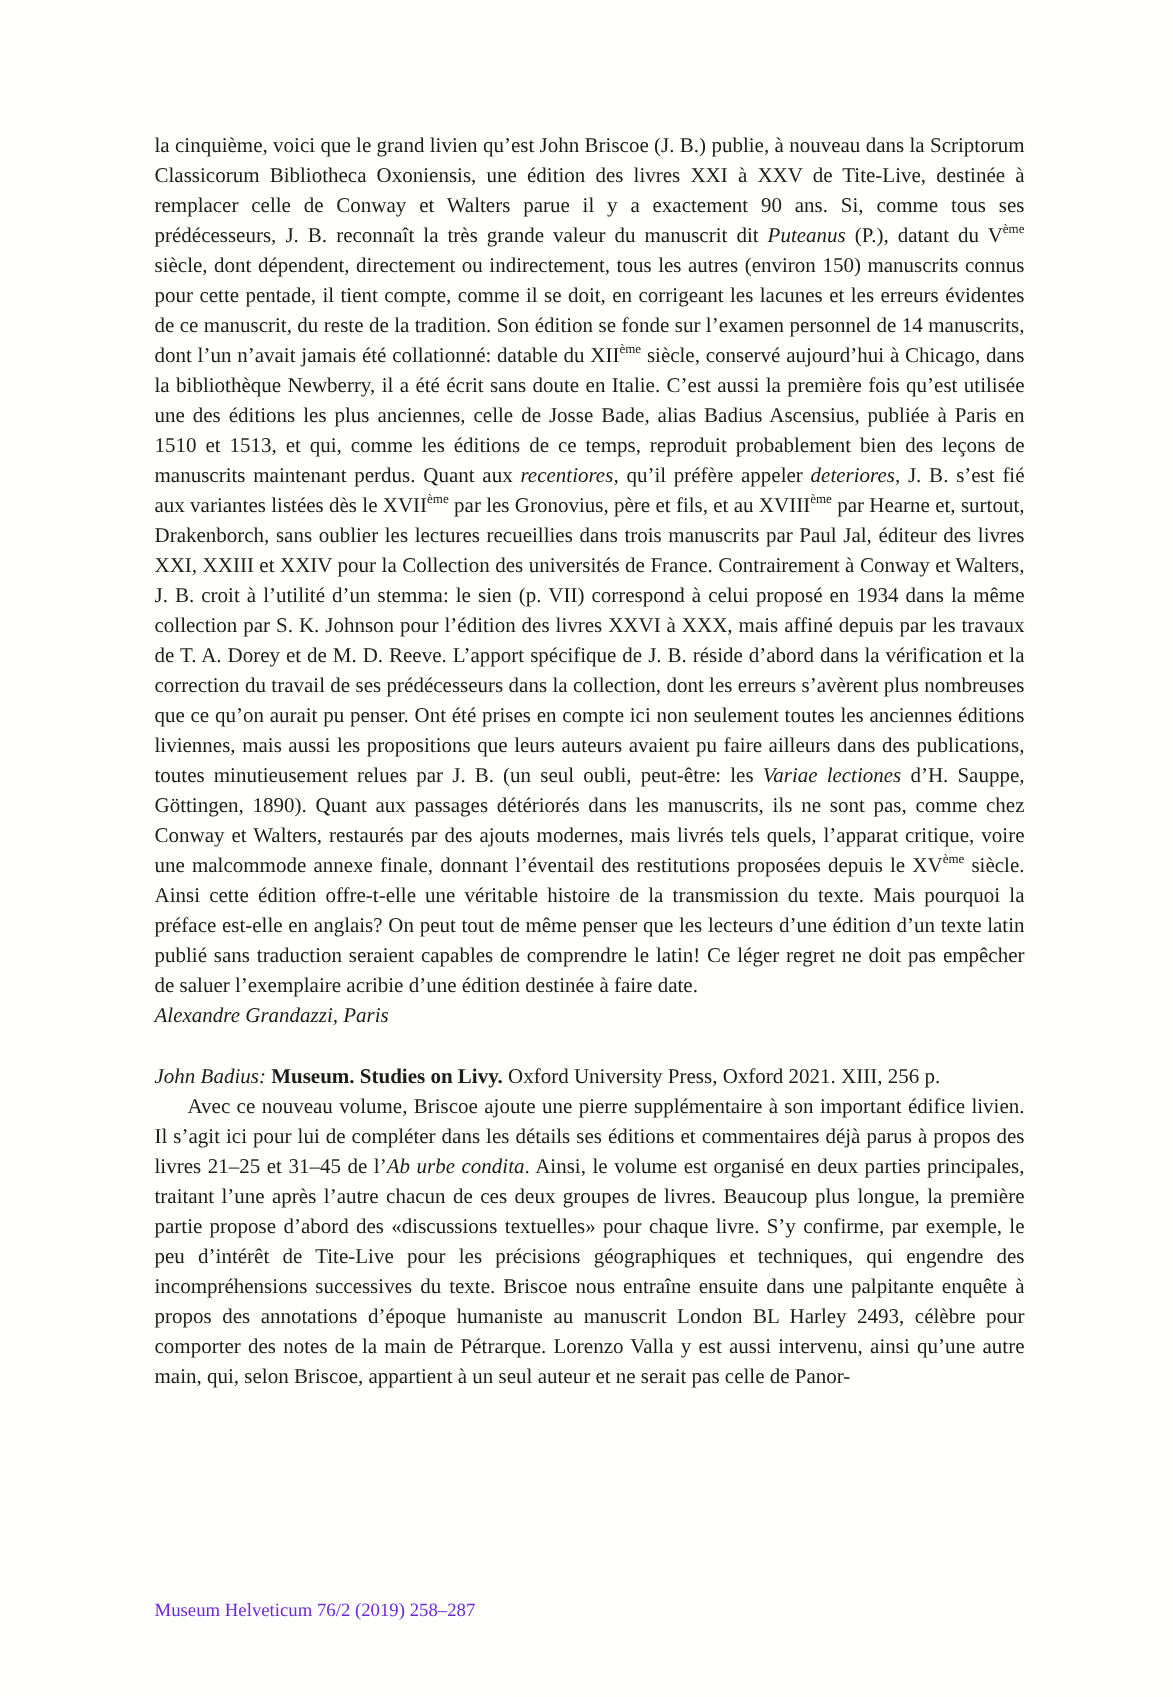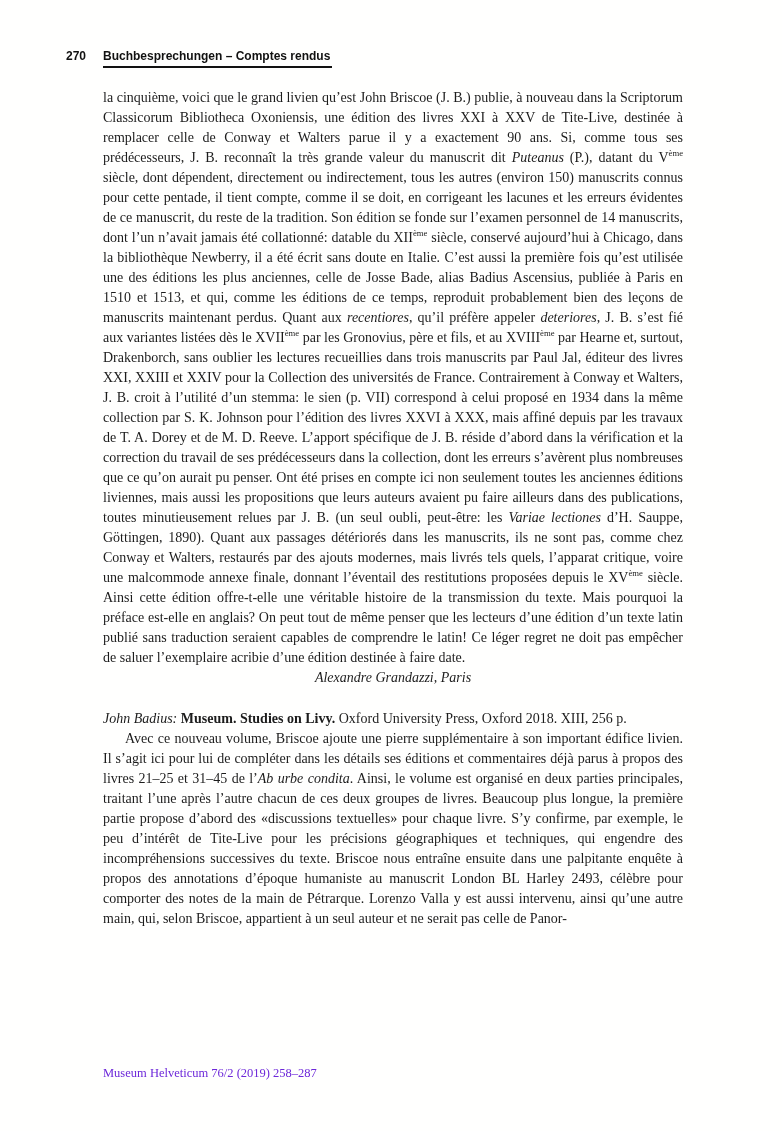--- a/index.html
+++ b/index.html
@@ -57,21 +57,21 @@
     text-align: justify;
     hyphens: auto;
     -webkit-hyphens: auto;
   }
   .para {
     margin: 0;
   }
   .signature {
     margin: 0;
     font-style: italic;
-    text-align: center;
+    text-align: left;
   }
   .review-heading {
     margin: 21px 0 0 0;
   }
   .indent {
     text-indent: 22px;
   }
   sup {
     font-size: 0.62em;
     line-height: 0;
@@ -86,32 +86,27 @@
     top: 1066px;
     font-size: 12.5px;
     color: #6d28d9;
   }
 </style>
 </head>
 <body>
 
 <div class="page">
 
-  <header class="running-head">
-    <span class="page-num">270</span>
-    <span class="head-title">Buchbesprechungen – Comptes rendus</span>
-    <div class="head-rule"></div>
-  </header>
 
   <main class="text-block">
     <p class="para"><span>la cinquième, voici que le grand livien qu’est John Briscoe (J. B.) publie, à nouveau dans la Scriptorum Classicorum Bibliotheca Oxoniensis, une édition des livres XXI à XXV de Tite-Live, destinée à remplacer celle de Conway et Walters parue il y a exactement 90 ans. Si, comme tous ses prédécesseurs, J. B. reconnaît la très grande valeur du manuscrit dit </span><em>Puteanus</em><span> (P.), datant du V</span><sup>ème</sup><span> siècle, dont dépendent, directement ou indirectement, tous les autres (environ 150) manuscrits connus pour cette pentade, il tient compte, comme il se doit, en corrigeant les lacunes et les erreurs évidentes de ce manuscrit, du reste de la tradition. Son édition se fonde sur l’examen personnel de 14 manuscrits, dont l’un n’avait jamais été collationné: datable du XII</span><sup>ème</sup><span> siècle, conservé aujourd’hui à Chicago, dans la bibliothèque Newberry, il a été écrit sans doute en Italie. C’est aussi la première fois qu’est utilisée une des éditions les plus anciennes, celle de Josse Bade, alias Badius Ascensius, publiée à Paris en 1510 et 1513, et qui, comme les éditions de ce temps, reproduit probablement bien des leçons de manuscrits maintenant perdus. Quant aux </span><em>recentiores</em><span>, qu’il préfère appeler </span><em>deteriores</em><span>, J. B. s’est fié aux variantes listées dès le XVII</span><sup>ème</sup><span> par les Gronovius, père et fils, et au XVIII</span><sup>ème</sup><span> par Hearne et, surtout, Drakenborch, sans oublier les lectures recueillies dans trois manuscrits par Paul Jal, éditeur des livres XXI, XXIII et XXIV pour la Collection des universités de France. Contrairement à Conway et Walters, J. B. croit à l’utilité d’un stemma: le sien (p. VII) correspond à celui proposé en 1934 dans la même collection par S. K. Johnson pour l’édition des livres XXVI à XXX, mais affiné depuis par les travaux de T. A. Dorey et de M. D. Reeve. L’apport spécifique de J. B. réside d’abord dans la vérification et la correction du travail de ses prédécesseurs dans la collection, dont les erreurs s’avèrent plus nombreuses que ce qu’on aurait pu penser. Ont été prises en compte ici non seulement toutes les anciennes éditions liviennes, mais aussi les propositions que leurs auteurs avaient pu faire ailleurs dans des publications, toutes minutieusement relues par J. B. (un seul oubli, peut-être: les </span><em>Variae lectiones</em><span> d’H. Sauppe, Göttingen, 1890). Quant aux passages détériorés dans les manuscrits, ils ne sont pas, comme chez Conway et Walters, restaurés par des ajouts modernes, mais livrés tels quels, l’apparat critique, voire une malcommode annexe finale, donnant l’éventail des restitutions proposées depuis le XV</span><sup>ème</sup><span> siècle. Ainsi cette édition offre-t-elle une véritable histoire de la transmission du texte. Mais pourquoi la préface est-elle en anglais? On peut tout de même penser que les lecteurs d’une édition d’un texte latin publié sans traduction seraient capables de comprendre le latin! Ce léger regret ne doit pas empêcher de saluer l’exemplaire acribie d’une édition destinée à faire date.</span></p>
 
     <p class="signature">Alexandre Grandazzi, Paris</p>
 
-    <p class="review-heading"><em>John Badius: </em><strong>Museum. Studies on Livy.</strong><span> Oxford University Press, Oxford 2018. XIII, 256 p.</span></p>
+    <p class="review-heading"><em>John Badius: </em><strong>Museum. Studies on Livy.</strong><span> Oxford University Press, Oxford 2021. XIII, 256 p.</span></p>
 
     <p class="para indent"><span>Avec ce nouveau volume, Briscoe ajoute une pierre supplémentaire à son important édifice livien. Il s’agit ici pour lui de compléter dans les détails ses éditions et commentaires déjà parus à propos des livres 21–25 et 31–45 de l’</span><em>Ab urbe condita</em><span>. Ainsi, le volume est organisé en deux parties principales, traitant l’une après l’autre chacun de ces deux groupes de livres. Beaucoup plus longue, la première partie propose d’abord des «discussions textuelles» pour chaque livre. S’y confirme, par exemple, le peu d’intérêt de Tite-Live pour les précisions géographiques et techniques, qui engendre des incompréhensions successives du texte. Briscoe nous entraîne ensuite dans une palpitante enquête à propos des annotations d’époque humaniste au manuscrit London BL Harley 2493, célèbre pour comporter des notes de la main de Pétrarque. Lorenzo Valla y est aussi intervenu, ainsi qu’une autre main, qui, selon Briscoe, appartient à un seul auteur et ne serait pas celle de Panor-</span></p>
   </main>
 
   <footer class="page-footer">
     <span>Museum Helveticum 76/2 (2019) 258–287</span>
   </footer>
 
 </div>
 

